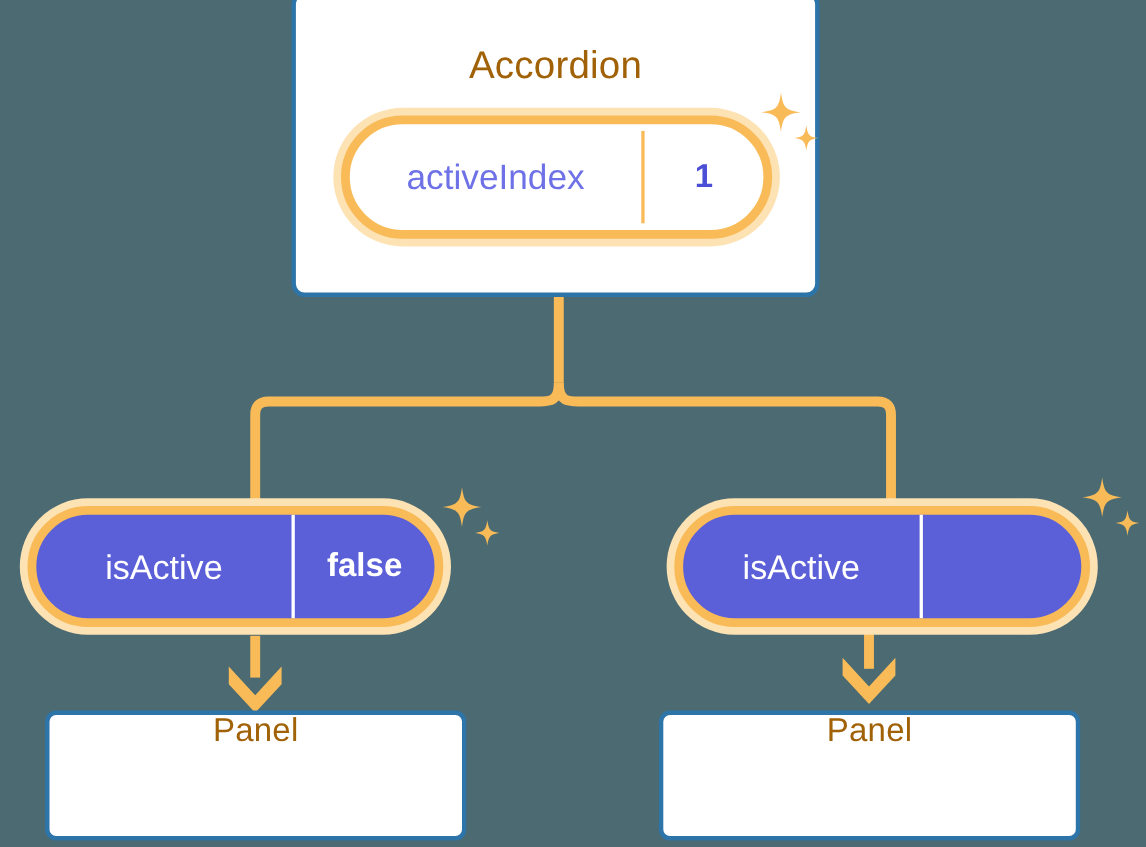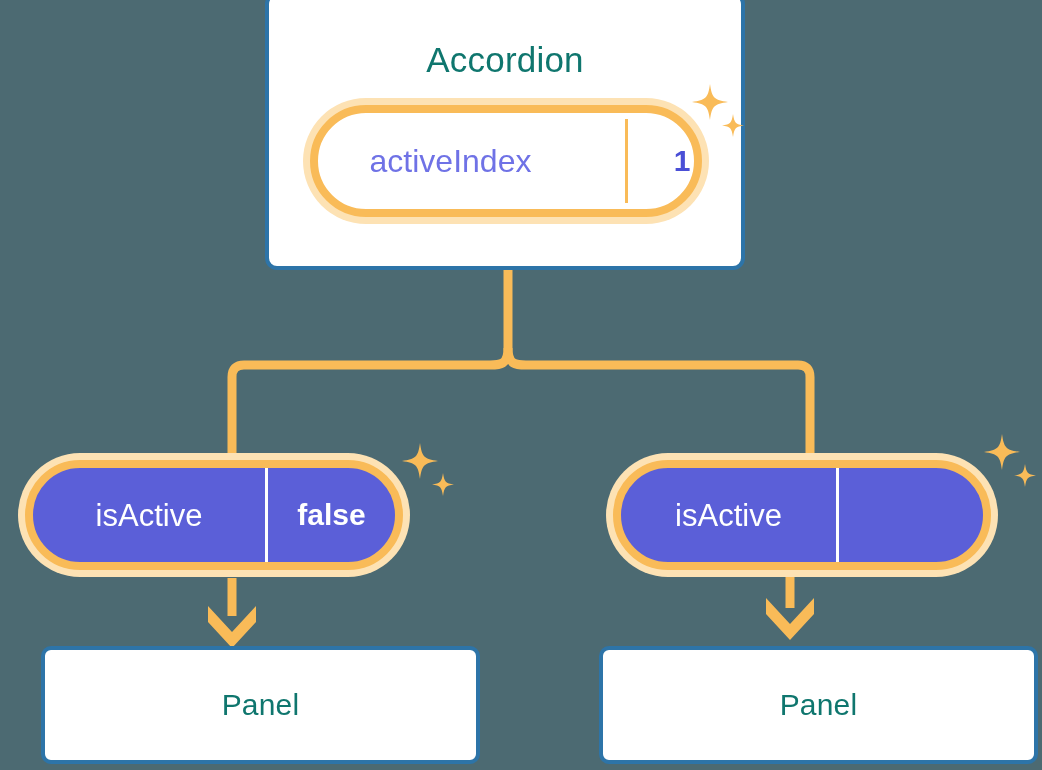--- a/index.html
+++ b/index.html
@@ -33,21 +33,21 @@
   
   .card {
     position: absolute;
     box-sizing: border-box;
     background: #ffffff;
     border: 4px solid #2d74a8;
     border-radius: 10px;
     z-index: 3;
   }
   .card-title {
-    color: #0f766e;
+    color: #a16207;
     text-align: center;
     font-weight: 400;
     letter-spacing: 0.2px;
     line-height: 1;
   }
 
   
   #accordion-card {
     left: 265px;
     top: -8px;
@@ -55,26 +55,25 @@
     height: 278px;
     border-radius: 12px;
   }
   #accordion-card .card-title {
     margin-top: 46px;
     font-size: 35px;
   }
 
   
   .panel-card {
-    width: 439px;
+    width: 383px;
     height: 118px;
     top: 646px;
     border-radius: 10px;
     display: flex;
-    align-items: center;
     justify-content: center;
   }
   #panel-card-left  { left: 41px;  }
   #panel-card-right { left: 599px; }
   .panel-card .card-title { font-size: 30px; }
 
   
   .pill-wrap {
     position: absolute;
     z-index: 4;
@@ -123,21 +122,20 @@
     background: #ffffff;
     flex: 0 0 auto;
   }
 
   
   #pill-active-index-wrap { left: 310px; top: 105px; }
   #pill-active-index {
     width: 392px;
     height: 112px;
     border-radius: 999px;
-    gap: 42px;
   }
   #pill-active-index .pill-key { width: 265px; font-size: 32px; }
   #pill-active-index .pill-val { flex: 1;      font-size: 30px; }
 
   
   .pill-leaf-wrap { top: 460px; }
   #pill-left-wrap  { left: 25px;  }
   #pill-right-wrap { left: 613px; }
   .pill-leaf {
     width: 378px;

